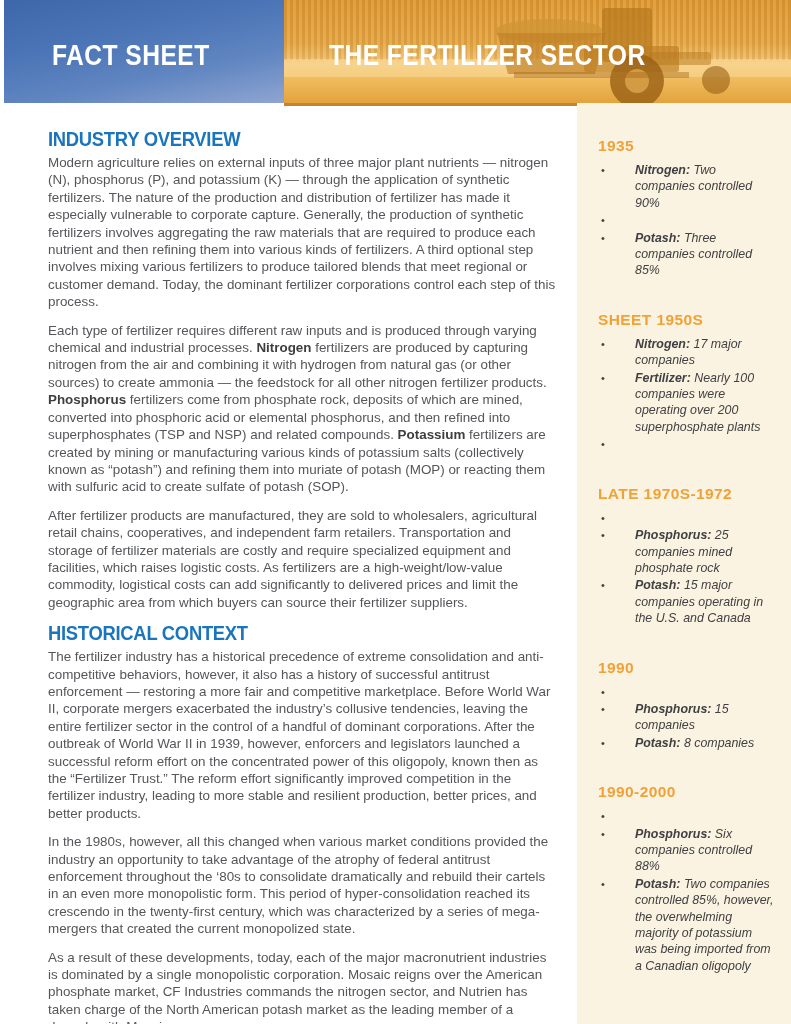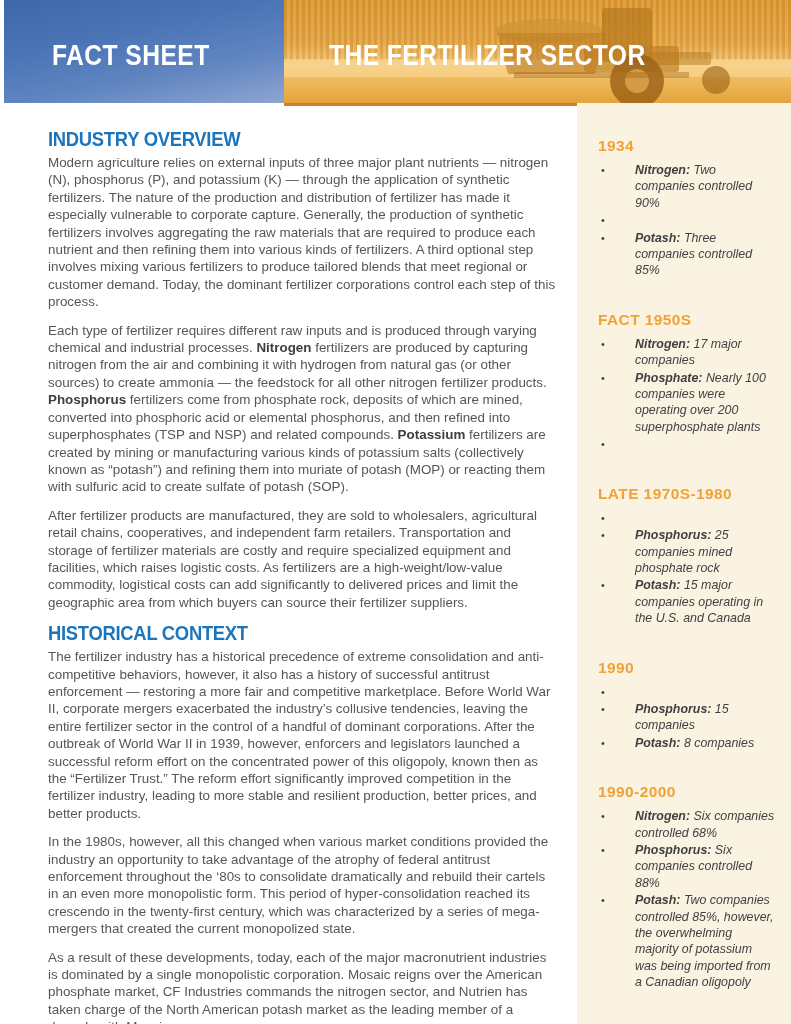--- a/index.html
+++ b/index.html
@@ -102,49 +102,49 @@
       <div class="sec">
         <h2>HISTORICAL CONTEXT</h2>
         <p class="para"><span>The fertilizer industry has a historical precedence of extreme consolidation and anti-competitive behaviors, however, it also has a history of successful antitrust enforcement — restoring a more fair and competitive marketplace. Before World War II, corporate mergers exacerbated the industry’s collusive tendencies, leaving the entire fertilizer sector in the control of a handful of dominant corporations. After the outbreak of World War II in 1939, however, enforcers and legislators launched a successful reform effort on the concentrated power of this oligopoly, known then as the “Fertilizer Trust.” The reform effort significantly improved competition in the fertilizer industry, leading to more stable and resilient production, better prices, and better products.</span></p>
         <p class="para"><span>In the 1980s, however, all this changed when various market conditions provided the industry an opportunity to take advantage of the atrophy of federal antitrust enforcement throughout the ‘80s to consolidate dramatically and rebuild their cartels in an even more monopolistic form. This period of hyper-consolidation reached its crescendo in the twenty-first century, which was characterized by a series of mega-mergers that created the current monopolized state.</span></p>
         <p class="para"><span>As a result of these developments, today, each of the major macronutrient industries is dominated by a single monopolistic corporation. Mosaic reigns over the American phosphate market, CF Industries commands the nitrogen sector, and Nutrien has taken charge of the North American potash market as the leading member of a duopoly with Mosaic.</span></p>
       </div>
     </div>
 
   <div class="sidebar" id="sidebar-sections">
       <div class="sb-sec">
-        <div class="sb-title">1934</div>
+        <div class="sb-title">1935</div>
         <div class="sb-item">
           <span class="sb-bullet">•</span>
           <span class="sb-text"><span class="sb-bold">Nitrogen: </span>Two companies controlled 90%</span>
         </div>
         <div class="sb-item">
           <span class="sb-bullet">•</span>
         </div>
         <div class="sb-item">
           <span class="sb-bullet">•</span>
           <span class="sb-text"><span class="sb-bold">Potash: </span>Three companies controlled 85%</span>
         </div>
       </div>
       <div class="sb-sec">
-        <div class="sb-title">FACT 1950S</div>
+        <div class="sb-title">SHEET 1950S</div>
         <div class="sb-item">
           <span class="sb-bullet">•</span>
           <span class="sb-text"><span class="sb-bold">Nitrogen: </span>17 major companies</span>
         </div>
         <div class="sb-item">
           <span class="sb-bullet">•</span>
-          <span class="sb-text"><span class="sb-bold">Phosphate: </span>Nearly 100 companies were operating over 200 superphosphate plants</span>
+          <span class="sb-text"><span class="sb-bold">Fertilizer: </span>Nearly 100 companies were operating over 200 superphosphate plants</span>
         </div>
         <div class="sb-item">
           <span class="sb-bullet">•</span>
         </div>
       </div>
       <div class="sb-sec">
-        <div class="sb-title">LATE 1970S-1980</div>
+        <div class="sb-title">LATE 1970S-1972</div>
         <div class="sb-item">
           <span class="sb-bullet">•</span>
         </div>
         <div class="sb-item">
           <span class="sb-bullet">•</span>
           <span class="sb-text"><span class="sb-bold">Phosphorus: </span>25 companies mined phosphate rock</span>
         </div>
         <div class="sb-item">
           <span class="sb-bullet">•</span>
           <span class="sb-text"><span class="sb-bold">Potash: </span>15 major companies operating in the U.S. and Canada</span>
@@ -161,21 +161,20 @@
         </div>
         <div class="sb-item">
           <span class="sb-bullet">•</span>
           <span class="sb-text"><span class="sb-bold">Potash: </span>8 companies</span>
         </div>
       </div>
       <div class="sb-sec">
         <div class="sb-title">1990-2000</div>
         <div class="sb-item">
           <span class="sb-bullet">•</span>
-          <span class="sb-text"><span class="sb-bold">Nitrogen: </span>Six companies controlled 68%</span>
         </div>
         <div class="sb-item">
           <span class="sb-bullet">•</span>
           <span class="sb-text"><span class="sb-bold">Phosphorus: </span>Six companies controlled 88%</span>
         </div>
         <div class="sb-item">
           <span class="sb-bullet">•</span>
           <span class="sb-text"><span class="sb-bold">Potash: </span>Two companies controlled 85%, however, the overwhelming majority of potassium was being imported from a Canadian oligopoly</span>
         </div>
       </div>

